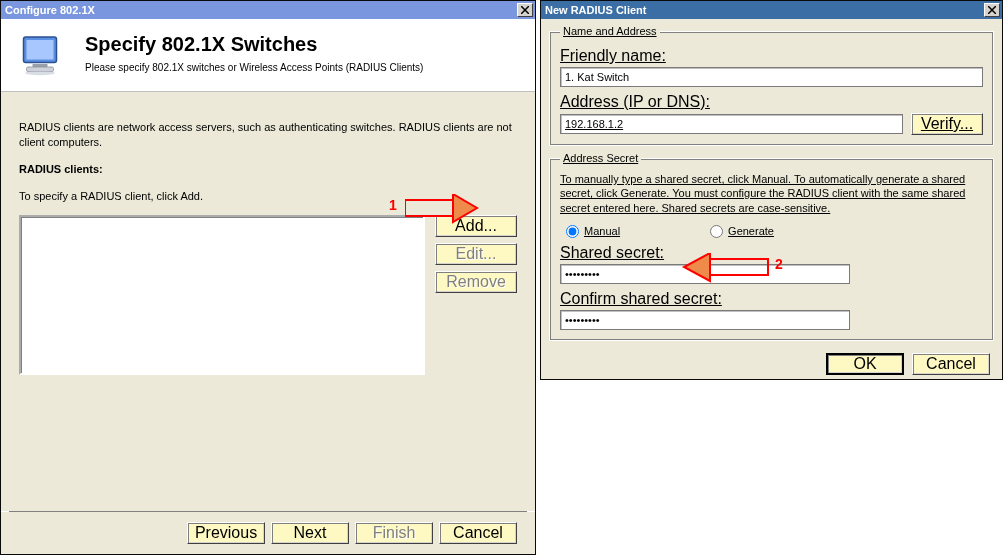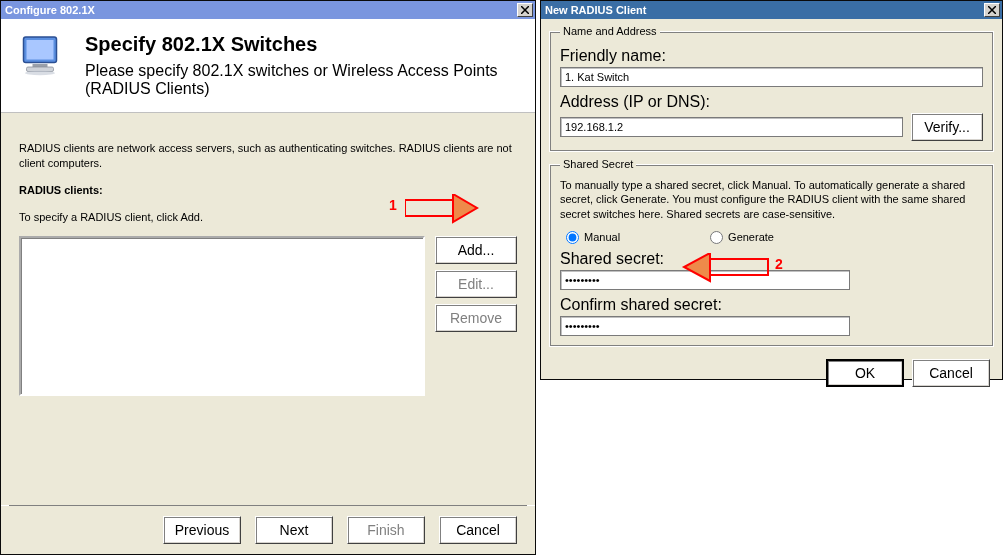--- a/index.html
+++ b/index.html
@@ -70,21 +70,21 @@
   .monitor-icon {
     width: 48px; height: 44px;
     flex-shrink: 0;
   }
   .header-text h1 {
     margin: 0 0 6px 0;
     font-family: Tahoma, Arial, sans-serif;
     font-size: 20px;
     font-weight: bold;
   }
-  .header-text p { margin: 0; font-size: 16px; }
+  .header-text p { margin: 0; font-size: 10px; }
 
   .body-area {
     padding: 16px 18px 8px 18px;
     font-size: 11px;
   }
   .body-area p { margin: 12px 0 12px 0; line-height: 1.35; }
 
   .client-list-wrap {
     display: flex;
     align-items: flex-start;
@@ -99,44 +99,44 @@
     box-shadow: inset 1px 1px 0 #808080, inset -1px -1px 0 #fff;
   }
   .list-buttons {
     display: flex;
     flex-direction: column;
     gap: 6px;
     width: 82px;
   }
 
   .btn {
-    height: 28px;
+    height: 22px;
     min-width: 74px;
-    background: #ffffff;
+    background: #fef9c3;
     border: 1px solid #404040;
     border-top-color: #fff;
     border-left-color: #fff;
     box-shadow: 1px 1px 0 #808080 inset, -1px -1px 0 #d6d3ce inset;
     font-family: Tahoma, Arial, sans-serif;
-    font-size: 14px;
+    font-size: 16px;
     cursor: pointer;
     padding: 0 6px;
   }
   .btn[disabled] {
     color: #808080;
     text-shadow: 1px 1px 0 #fff;
     cursor: default;
   }
 
   .bottom-buttons {
     position: absolute;
     left: 0; right: 0; bottom: 10px;
     display: flex;
     justify-content: flex-end;
-    gap: 14px;
+    gap: 6px;
     padding-right: 18px;
     border-top: 1px solid #fff;
     padding-top: 10px;
   }
   .bottom-buttons::before{
     content:"";
     position:absolute;
     left:8px; right:8px; top:-1px;
     border-top:1px solid #808080;
   }
@@ -147,20 +147,21 @@
     left: 540px; top: 0;
     width: 463px; height: 380px;
   }
 
   fieldset.group {
     border: 1px solid #fff;
     box-shadow: 0 0 0 1px #808080 inset;
     margin: 6px 8px;
     padding: 8px 10px 10px 10px;
     position: relative;
+    text-decoration: underline;
   }
   fieldset.group > legend {
     padding: 0 3px;
     font-size: 11px;
     background: #ece9d8;
   }
   .field-label { margin: 2px 0 2px 0; font-size: 16px; }
   .text-input {
     width: 100%;
     height: 20px;
@@ -277,22 +278,22 @@
     <div class="field-label">Friendly name:</div>
     <input class="text-input" type="text" value="1. Kat Switch" style="">
     <div class="field-label" style="margin-top:6px">Address (IP or DNS):</div>
     <div class="addr-row">
       <input class="text-input" type="text" value="192.168.1.2" style="">
       <button class="btn">Verify...</button>
     </div>
   </fieldset>
 
   <fieldset class="group">
-    <legend>Shared Secret</legend>
-    <div style="line-height:1.3">To manually type a shared secret, click Manual. To automatically generate a shared secret, click Generate. You must configure the RADIUS client with the same shared secret switches here. Shared secrets are case-sensitive.</div>
+    <legend>Address Secret</legend>
+    <div style="line-height:1.3">To manually type a shared secret, click Manual. To automatically generate a shared secret, click Generate. You must configure the RADIUS client with the same shared secret entered here. Shared secrets are case-sensitive.</div>
 
     <div class="radio-row">
       <label>
         <input type="radio" name="secretmode" checked="" style="">
         <span>Manual</span>
       </label>
       <label>
         <input type="radio" name="secretmode" style="">
         <span>Generate</span>
       </label>

